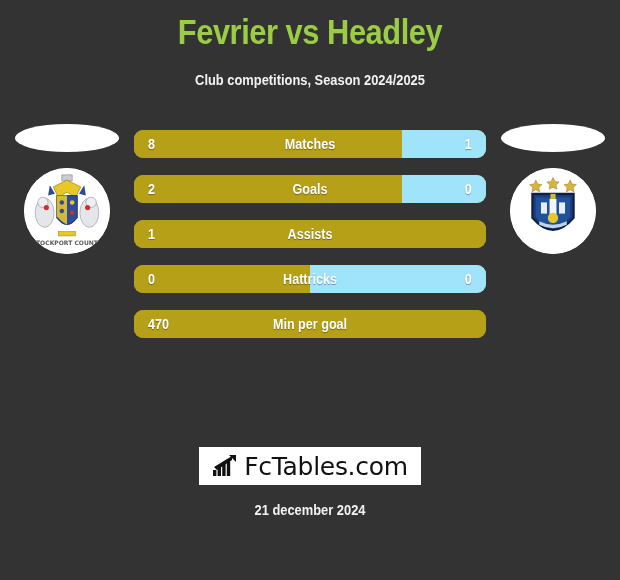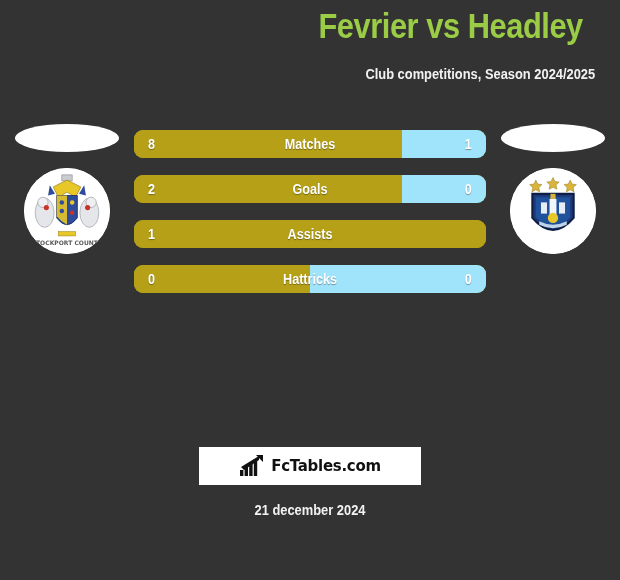--- a/index.html
+++ b/index.html
@@ -11,22 +11,22 @@
     height: 580px;
     background: #333333;
     font-family: "Liberation Sans", sans-serif;
     overflow: hidden;
     position: relative;
   }
 
   
   .header {
     width: 100%;
-    padding-top: 6px;
-    text-align: right;
+    padding-top: 12px;
+    text-align: center;
   }
   .title {
     color: #9ACD45;
     font-size: 35px;
     font-weight: bold;
     line-height: 40px;
     letter-spacing: -0.5px;
     transform: scaleX(0.88);
     transform-origin: center center;
     white-space: nowrap;
@@ -140,22 +140,22 @@
     height: 38px;
     background: #FFFFFF;
     display: flex;
     align-items: center;
     justify-content: center;
     gap: 6px;
   }
   .logo-mark { width: 26px; height: 22px; display: block; }
   .logo-text {
     color: #111111;
-    font-size: 15px;
-    font-weight: bold;
+    font-size: 25px;
+    font-weight: normal;
     letter-spacing: -0.3px;
     font-family: "DejaVu Sans", sans-serif;
   }
   .date {
     position: absolute;
     left: 0; right: 0;
     top: 502px;
     text-align: center;
     color: #F2F2F2;
     font-size: 14px;
@@ -259,20 +259,27 @@
   <div class="stat-row">
     <div class="bar-left" style="width:50%"></div>
     <div class="bar-right" style="width:50%"></div>
     <span class="val val-left">0</span>
     <span class="stat-label">Hattricks</span>
     <span class="val val-right">0</span>
   </div>
 
 
 
+  <div class="stat-row">
+    <div class="bar-left" style="width:100%"></div>
+    <div class="bar-right" style="width:0%"></div>
+    <span class="val val-left">470</span>
+    <span class="stat-label">Min per goal</span>
+    <span class="val val-right"></span>
+  </div>
 
 </div>
 
 <div class="logo-box">
   <svg class="logo-mark" viewBox="0 0 26 22" xmlns="http://www.w3.org/2000/svg">
     <rect x="1" y="15" width="3.4" height="6" fill="#111111"></rect>
     <rect x="5.6" y="12" width="3.4" height="9" fill="#111111"></rect>
     <rect x="10.2" y="8" width="3.4" height="13" fill="#111111"></rect>
     <rect x="14.8" y="4" width="3.4" height="17" fill="#111111"></rect>
     <path d="M2 12 L20 1 L20 5 L5 15 Z" fill="#111111"></path>

